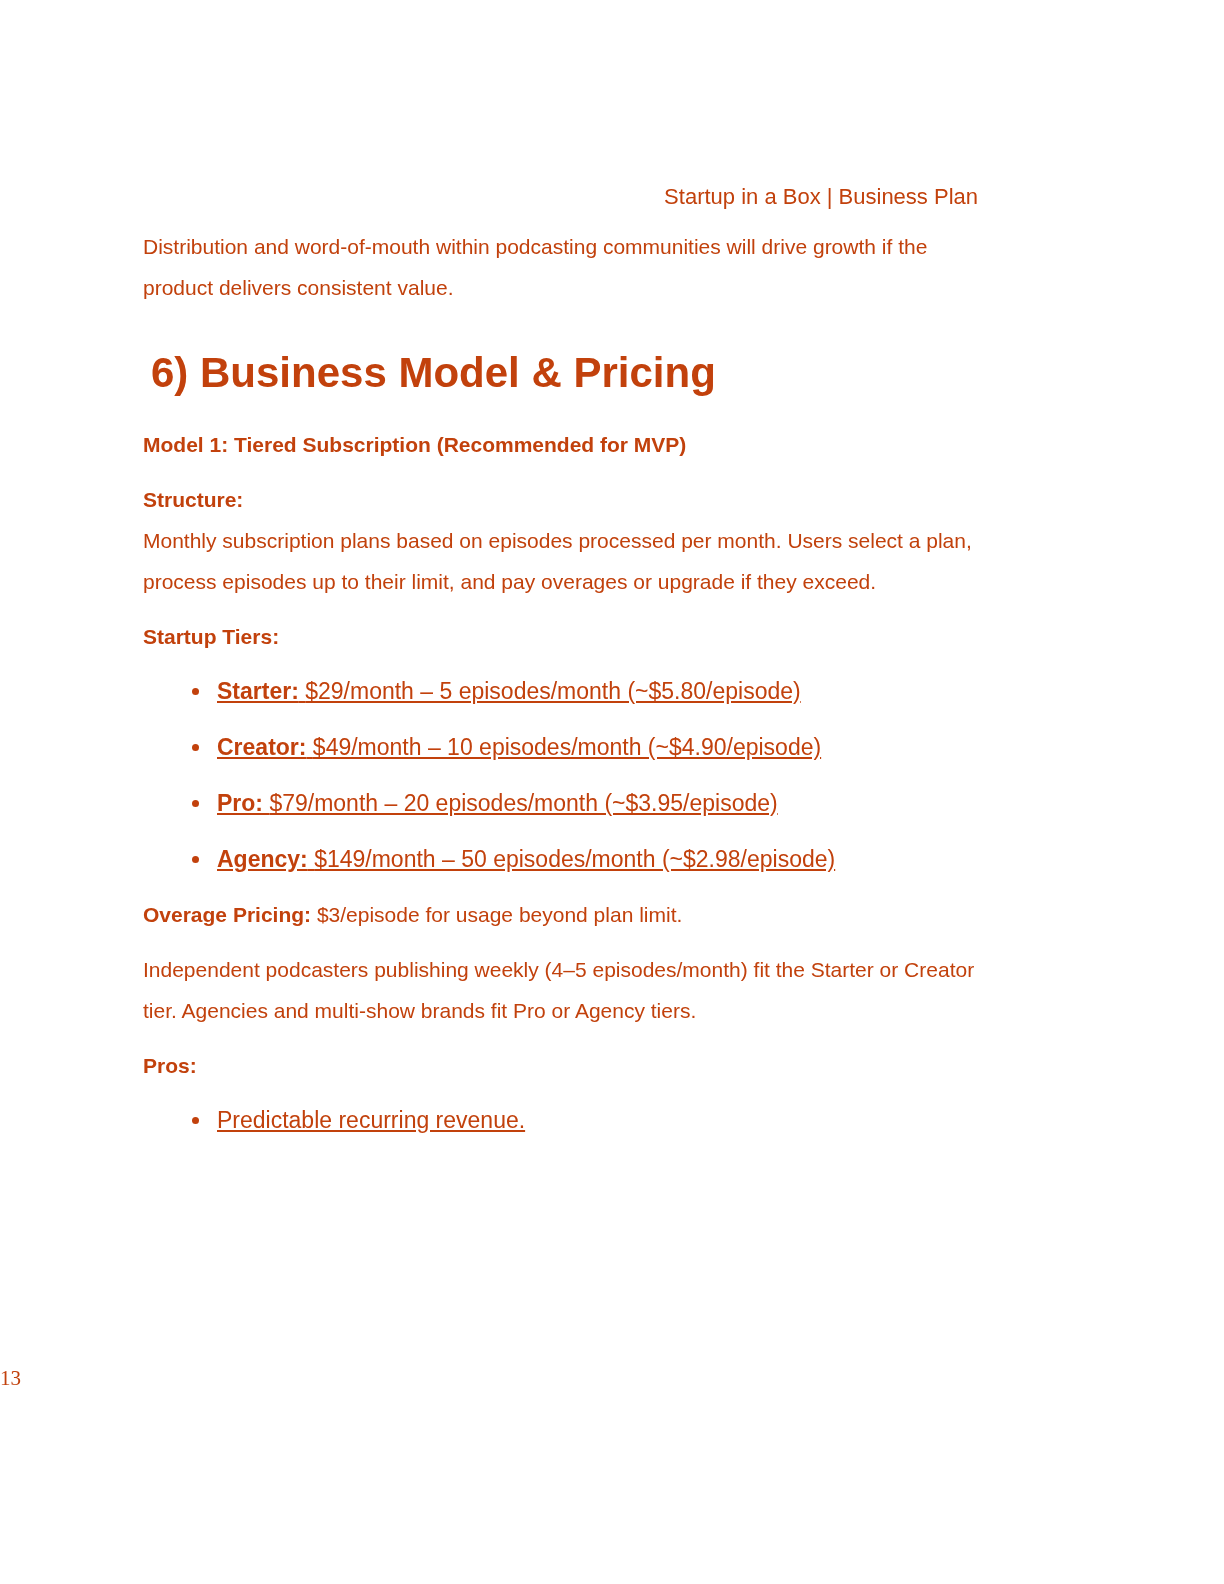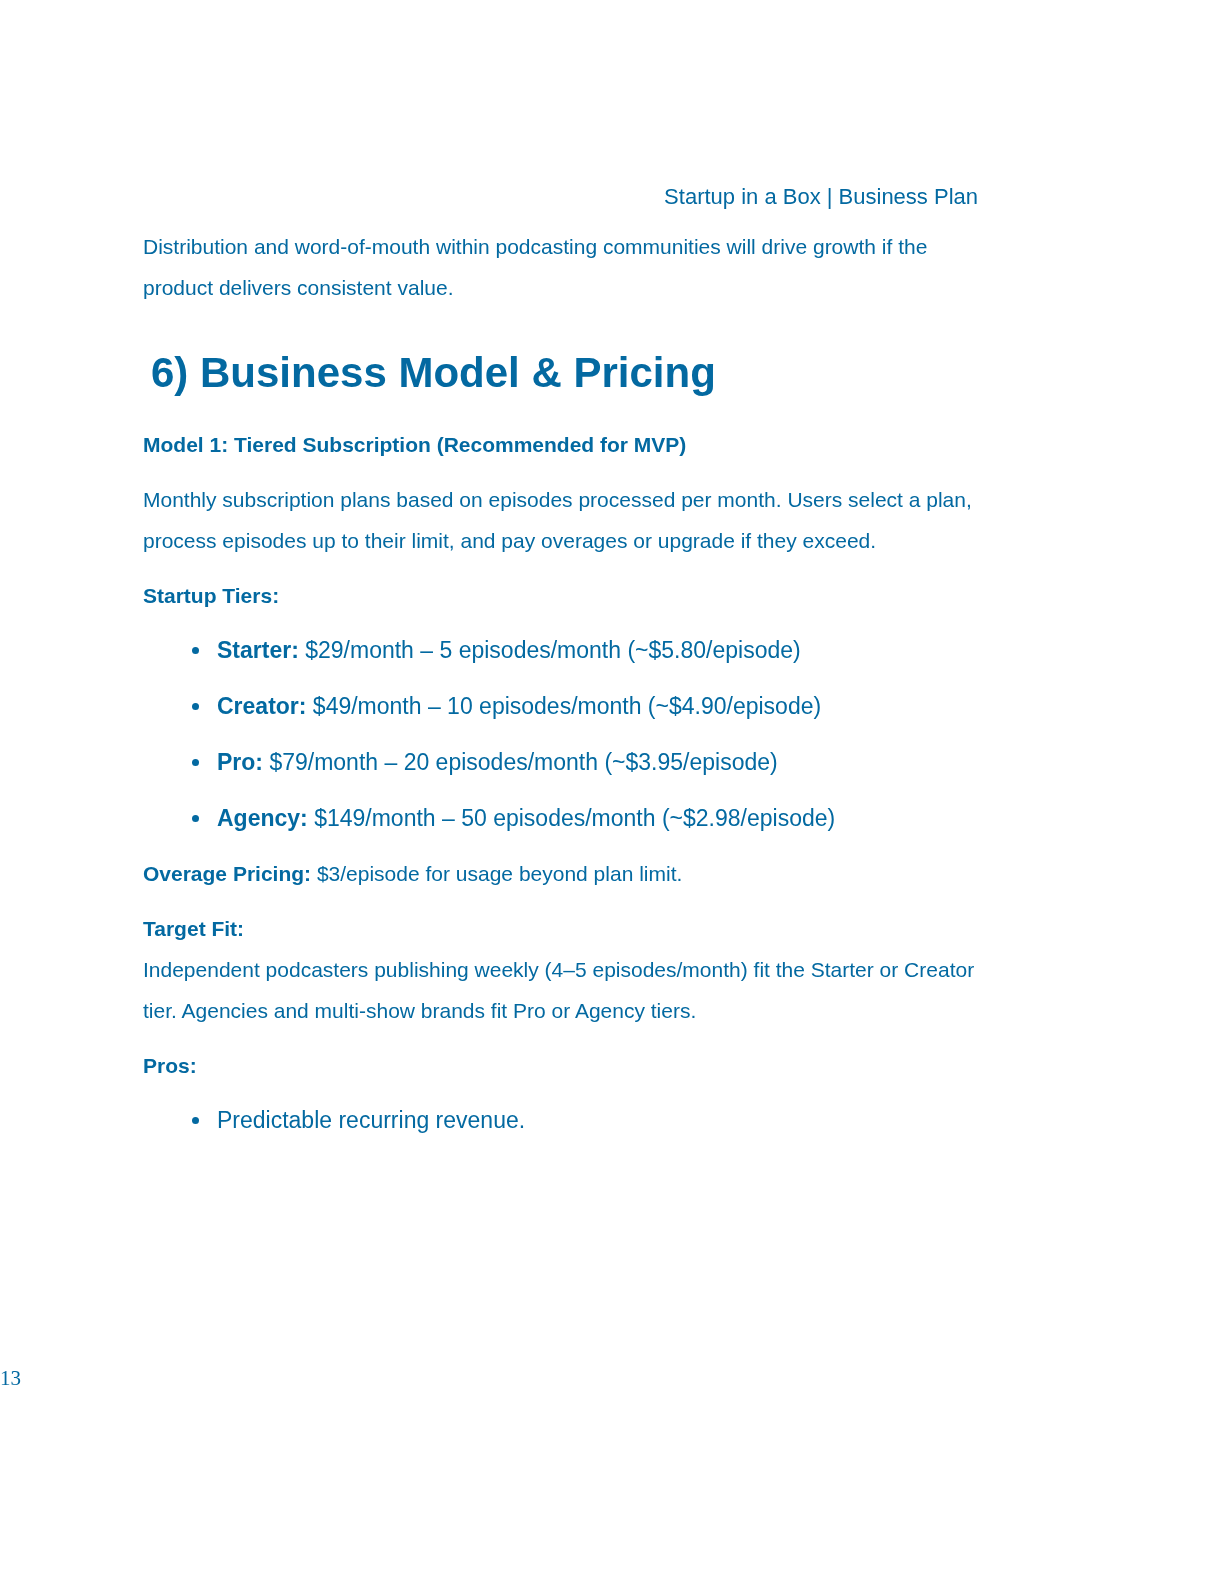--- a/index.html
+++ b/index.html
@@ -5,21 +5,21 @@
   html, body {
     margin: 0;
     padding: 0;
     background: #ffffff;
   }
   .page {
     position: relative;
     width: 1121px;
     height: 1584px;
     background: #ffffff;
-    color: #0369a1;
+    color: #c2410c;
     font-family: "Liberation Sans", sans-serif;
     overflow: hidden;
     box-sizing: border-box;
   }
   .margins {
     padding: 0 143px;
   }
   .running-header {
     padding-top: 183px;
     text-align: right;
@@ -47,20 +47,21 @@
   .b {
     font-weight: bold;
   }
   .block {
     display: block;
   }
   ul.bullets {
     margin: 14px 0;
     padding-left: 70px;
     list-style: disc outside;
+    text-decoration: underline;
   }
   ul.bullets li {
     font-size: 23px;
     line-height: 41px;
     margin-bottom: 15px;
     padding-left: 4px;
   }
   ul.bullets li:last-child {
     margin-bottom: 0;
   }
@@ -83,20 +84,21 @@
 
     <div class="body-col">
 
       <p class="para intro">Distribution and word-of-mouth within podcasting communities will drive growth if the product delivers consistent value.</p>
 
       <h1 class="section-heading">6) Business Model &amp; Pricing</h1>
 
       <p class="para b">Model 1: Tiered Subscription (Recommended for MVP)</p>
 
       <p class="para">
+        <span class="b block">Structure:</span>
         <span>Monthly subscription plans based on episodes processed per month. Users select a plan, process episodes up to their limit, and pay overages or upgrade if they exceed.</span>
       </p>
 
       <p class="para b">Startup Tiers:</p>
 
       <ul class="bullets">
         <li>
           <span class="b">Starter:</span>
           <span>$29/month – 5 episodes/month (~$5.80/episode)</span>
         </li>
@@ -113,21 +115,20 @@
           <span>$149/month – 50 episodes/month (~$2.98/episode)</span>
         </li>
       </ul>
 
       <p class="para">
         <span class="b">Overage Pricing:</span>
         <span>$3/episode for usage beyond plan limit.</span>
       </p>
 
       <p class="para">
-        <span class="b block">Target Fit:</span>
         <span>Independent podcasters publishing weekly (4–5 episodes/month) fit the Starter or Creator tier. Agencies and multi-show brands fit Pro or Agency tiers.</span>
       </p>
 
       <p class="para b">Pros:</p>
 
       <ul class="bullets">
         <li>Predictable recurring revenue.</li>
       </ul>
 
     </div>

